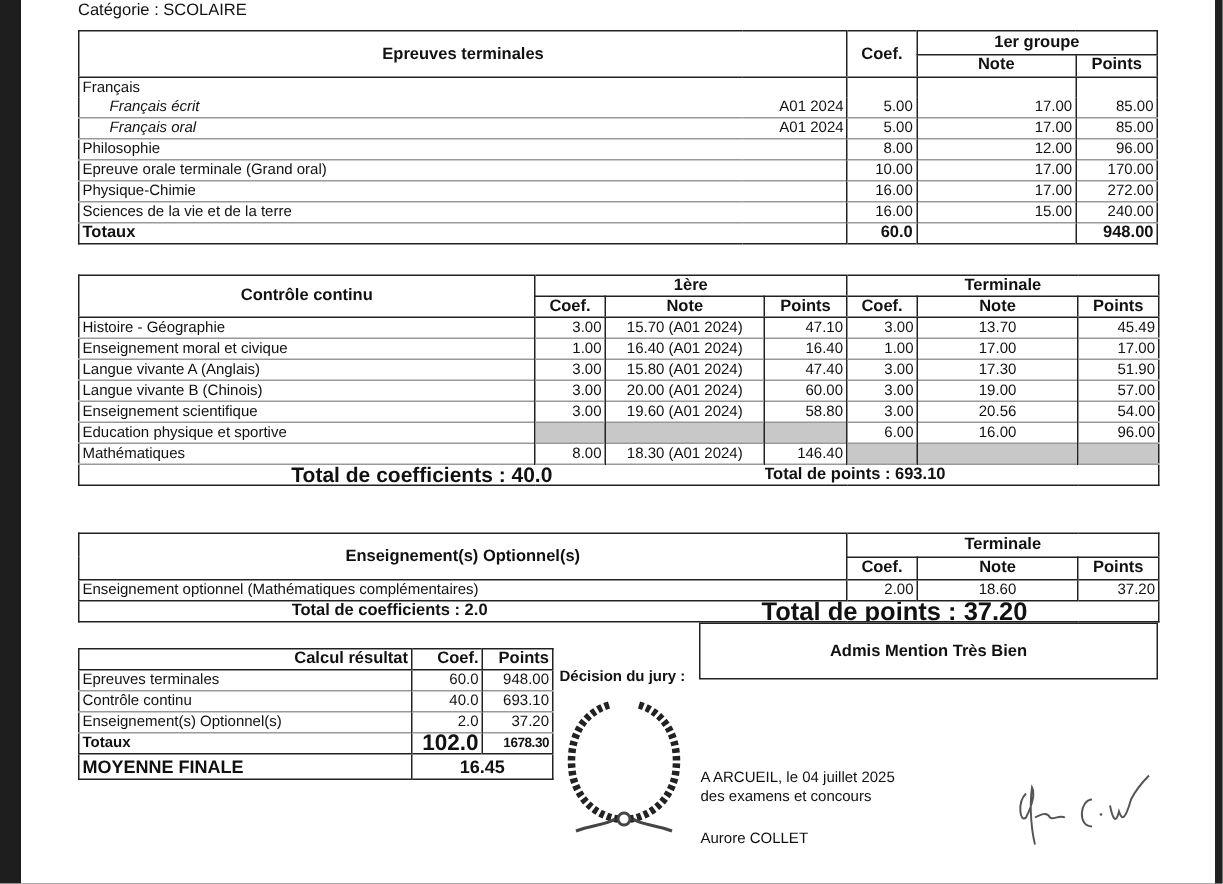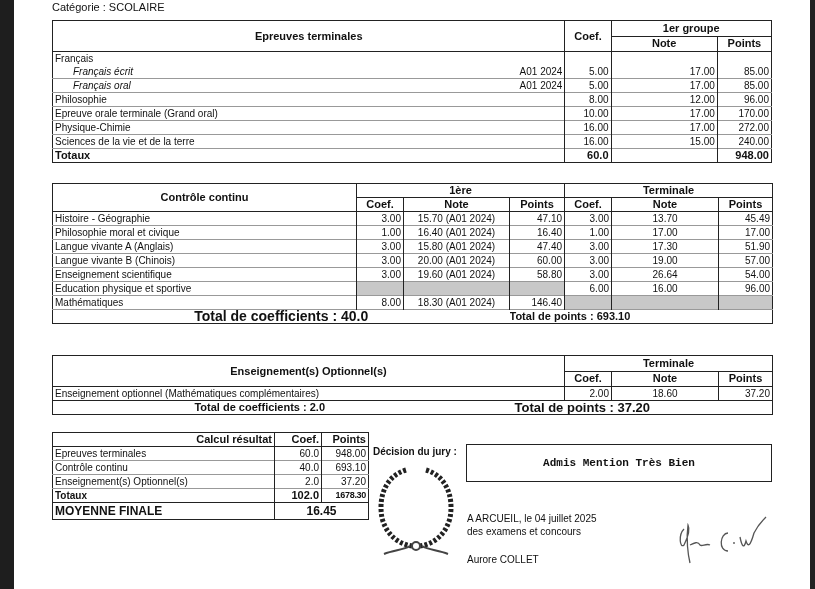--- a/index.html
+++ b/index.html
@@ -19,22 +19,22 @@
   .lt { border-left:1.5px solid #222; }
   .bt { border-bottom:1px solid #999; }
   .tt { border-top:1.5px solid #222; }
   .gray { background:#c8c8c8; }
   .bold { font-weight:bold; }
   #t1 { left:52px; top:20px; width:720px; }
   #t2 { left:52px; top:183px; width:720px; }
   #t3 { left:52px; top:355px; width:720px; }
   #t4 { left:52px; top:432px; width:316px; }
   .jury-label { left:373px; top:446px; font-size:10px; font-weight:bold; }
-  .decision { left:466px; top:444px; width:304px; height:36px; border:1.5px solid #222;
-              display:flex; align-items:center; justify-content:center; font-size:11px; font-weight:bold;font-family:Liberation Mono, monospace; }
+  .decision { left:466px; top:415px; width:304px; height:36px; border:1.5px solid #222;
+              display:flex; align-items:center; justify-content:center; font-size:11px; font-weight:bold; }
   .sig-text { left:467px; top:512px; font-size:10px; line-height:13px; }
   .wreath { left:374px; top:462px; }
   .signature { left:676px; top:515px; }
 </style>
 </head>
 <body>
 
 <div class="paper"></div>
 <div class="side-r"></div>
 
@@ -148,21 +148,21 @@
       <tr class="bt">
         <td>Histoire - Géographie</td>
         <td class="r lt">3.00</td>
         <td class="c lt">15.70 (A01 2024)</td>
         <td class="r lt">47.10</td>
         <td class="r lt">3.00</td>
         <td class="c lt">13.70</td>
         <td class="r lt">45.49</td>
       </tr>
       <tr class="bt">
-        <td>Philosophie moral et civique</td>
+        <td>Enseignement moral et civique</td>
         <td class="r lt">1.00</td>
         <td class="c lt">16.40 (A01 2024)</td>
         <td class="r lt">16.40</td>
         <td class="r lt">1.00</td>
         <td class="c lt">17.00</td>
         <td class="r lt">17.00</td>
       </tr>
       <tr class="bt">
         <td>Langue vivante A (Anglais)</td>
         <td class="r lt">3.00</td>
@@ -180,21 +180,21 @@
         <td class="r lt">3.00</td>
         <td class="c lt">19.00</td>
         <td class="r lt">57.00</td>
       </tr>
       <tr class="bt">
         <td>Enseignement scientifique</td>
         <td class="r lt">3.00</td>
         <td class="c lt">19.60 (A01 2024)</td>
         <td class="r lt">58.80</td>
         <td class="r lt">3.00</td>
-        <td class="c lt">26.64</td>
+        <td class="c lt">20.56</td>
         <td class="r lt">54.00</td>
       </tr>
       <tr class="bt">
         <td>Education physique et sportive</td>
         <td class="r lt gray"></td>
         <td class="c lt gray"></td>
         <td class="r lt gray"></td>
         <td class="r lt">6.00</td>
         <td class="c lt">16.00</td>
         <td class="r lt">96.00</td>
@@ -235,21 +235,21 @@
     <th class="c lt" style="border-bottom:1.5px solid #222">Points</th>
   </tr>
   <tr>
     <td>Enseignement optionnel (Mathématiques complémentaires)</td>
     <td class="r lt">2.00</td>
     <td class="c lt">18.60</td>
     <td class="r lt">37.20</td>
   </tr>
   <tr class="tt">
     <th class="c" style="font-size:11px;padding-right:100px">Total de coefficients  : 2.0</th>
-    <th colspan="3" style="text-align:center;padding-left:0;font-size:13px;position:relative;left:-85px">Total de points  : 37.20</th>
+    <th colspan="3" style="text-align:right;padding-left:0;font-size:17px;position:relative;left:-85px">Total de points  : 37.20</th>
   </tr>
 </tbody>
   </table>
 
 <table id="t4" class="b">
   <colgroup>
       <col style="width:222px">
       <col style="width:47px">
       <col style="width:47px">
     </colgroup>
@@ -273,21 +273,21 @@
       </tr>
       <tr class="bt">
         <td>Enseignement(s) Optionnel(s)</td>
         <td class="r lt">2.0</td>
         <td class="r lt">37.20</td>
       </tr>
     </tbody>
   <tbody>
       <tr class="tt">
     <td class="bold">Totaux</td>
-    <td class="r lt bold" style="font-size:11px">102.0</td>
+    <td class="r lt bold" style="font-size:15px">102.0</td>
     <td class="r lt bold" style="font-size:9px;letter-spacing:-0.3px">1678.30</td>
   </tr>
   <tr class="tt">
     <th style="text-align:left;font-size:12px;height:16px">MOYENNE FINALE</th>
     <th colspan="2" class="c lt" style="font-size:12px">16.45</th>
   </tr>
 </tbody>
   </table>
 
 <div class="abs jury-label">Décision du jury :</div>

